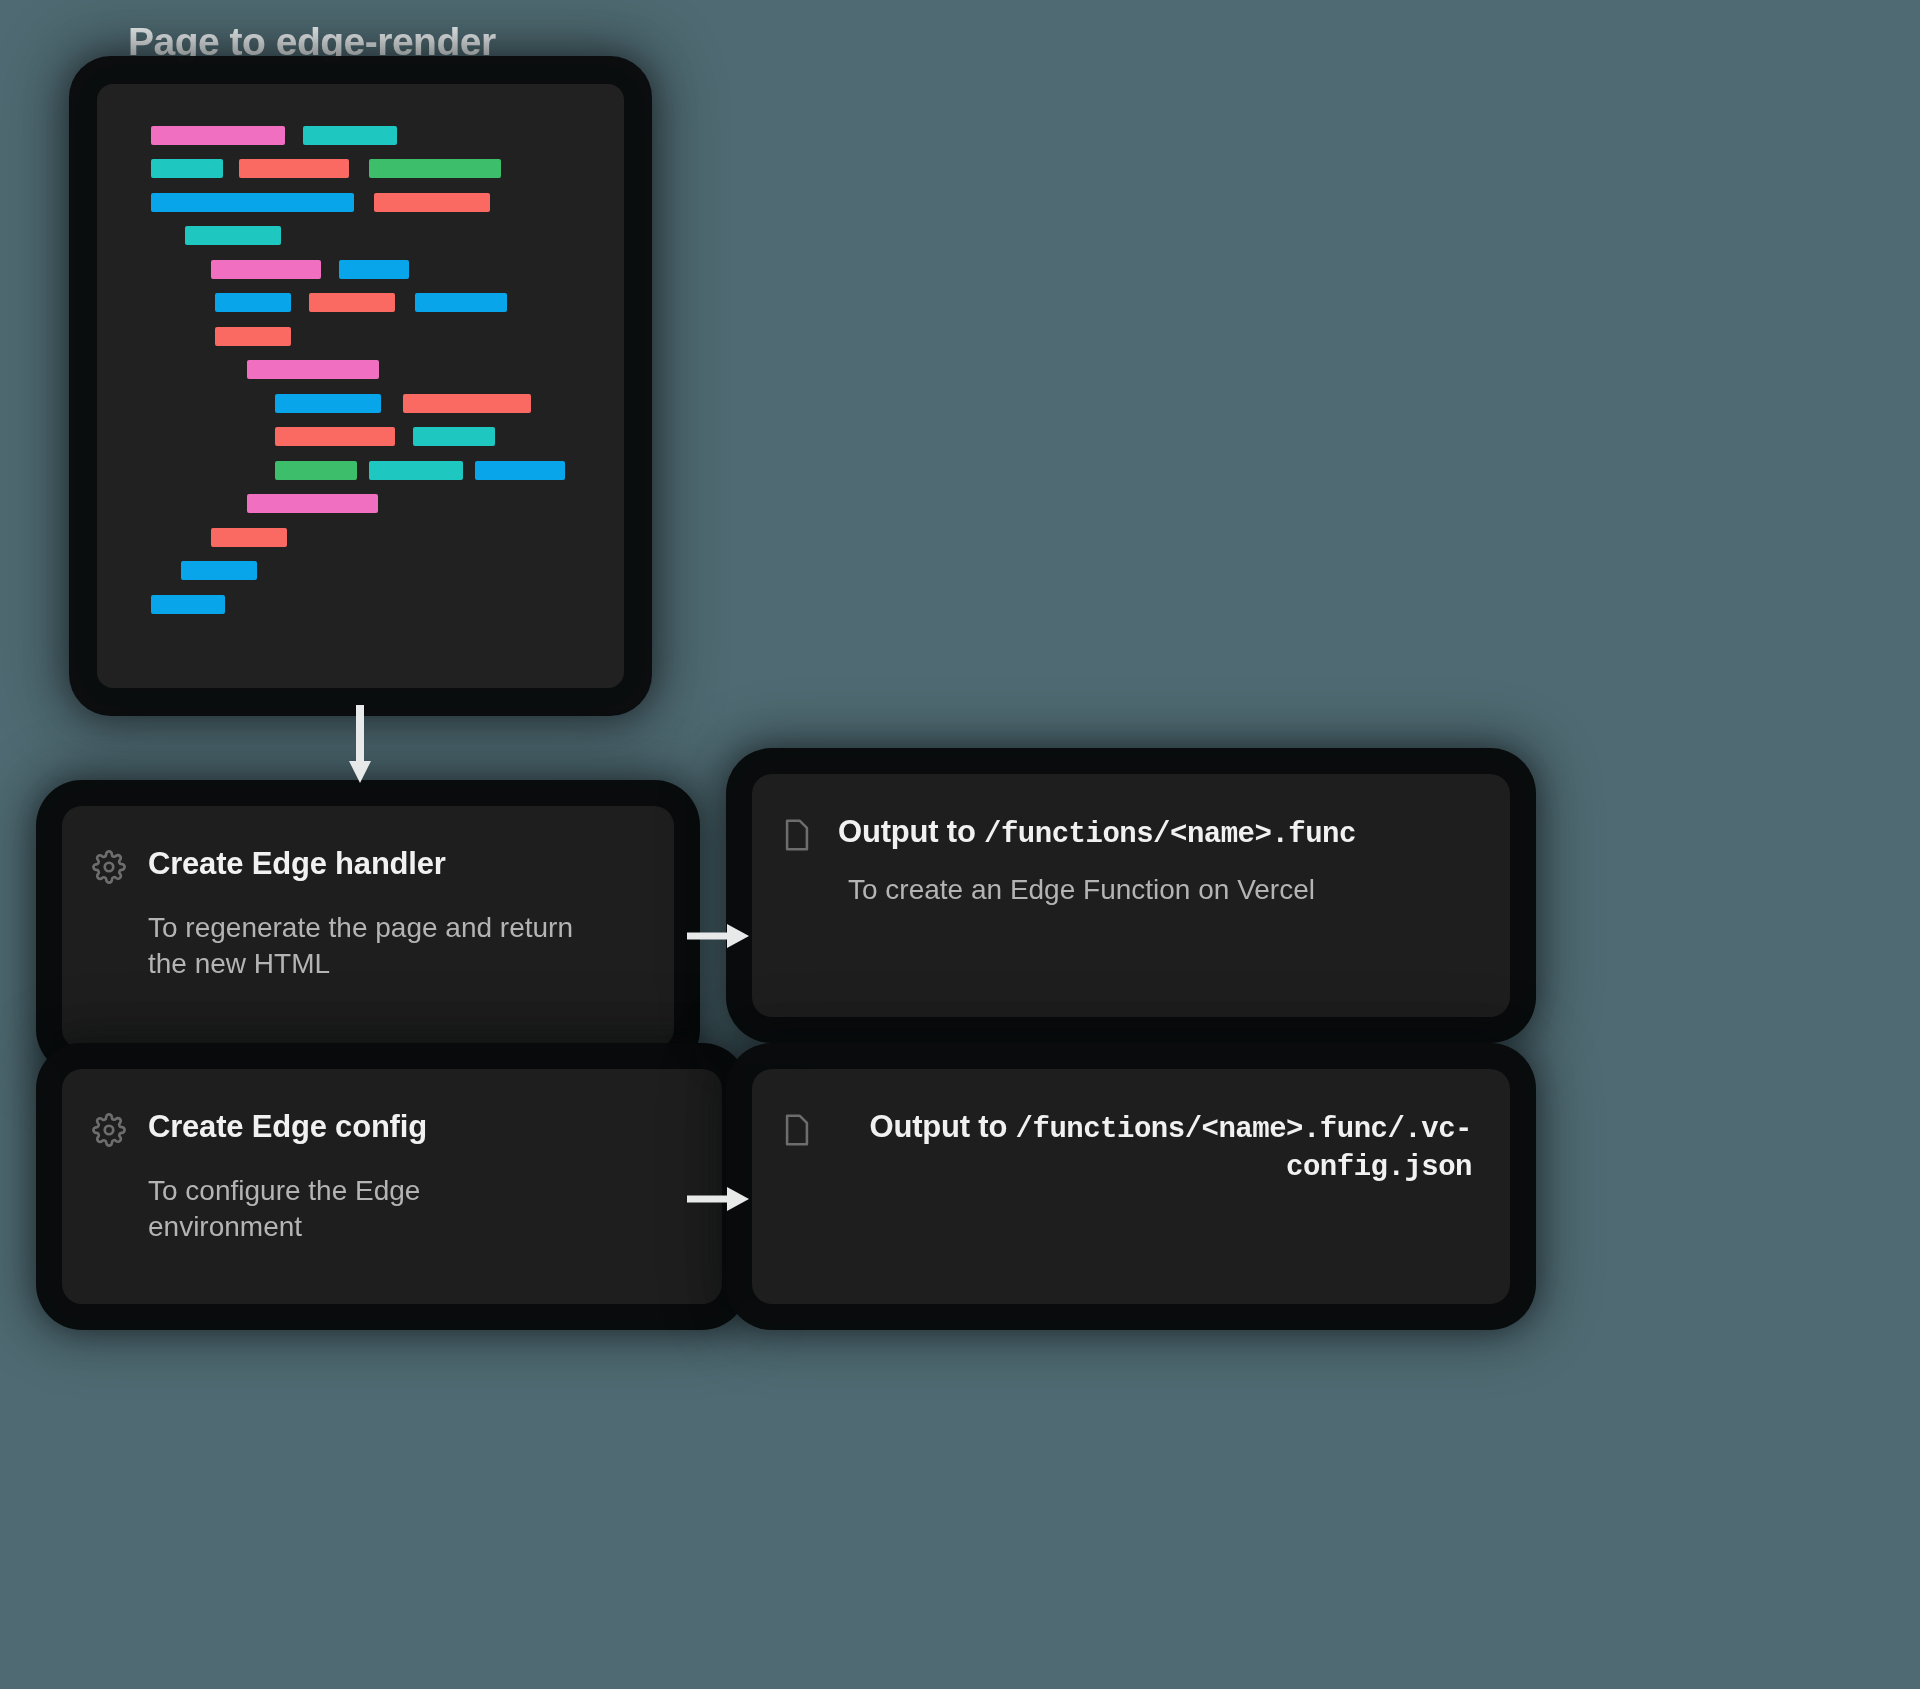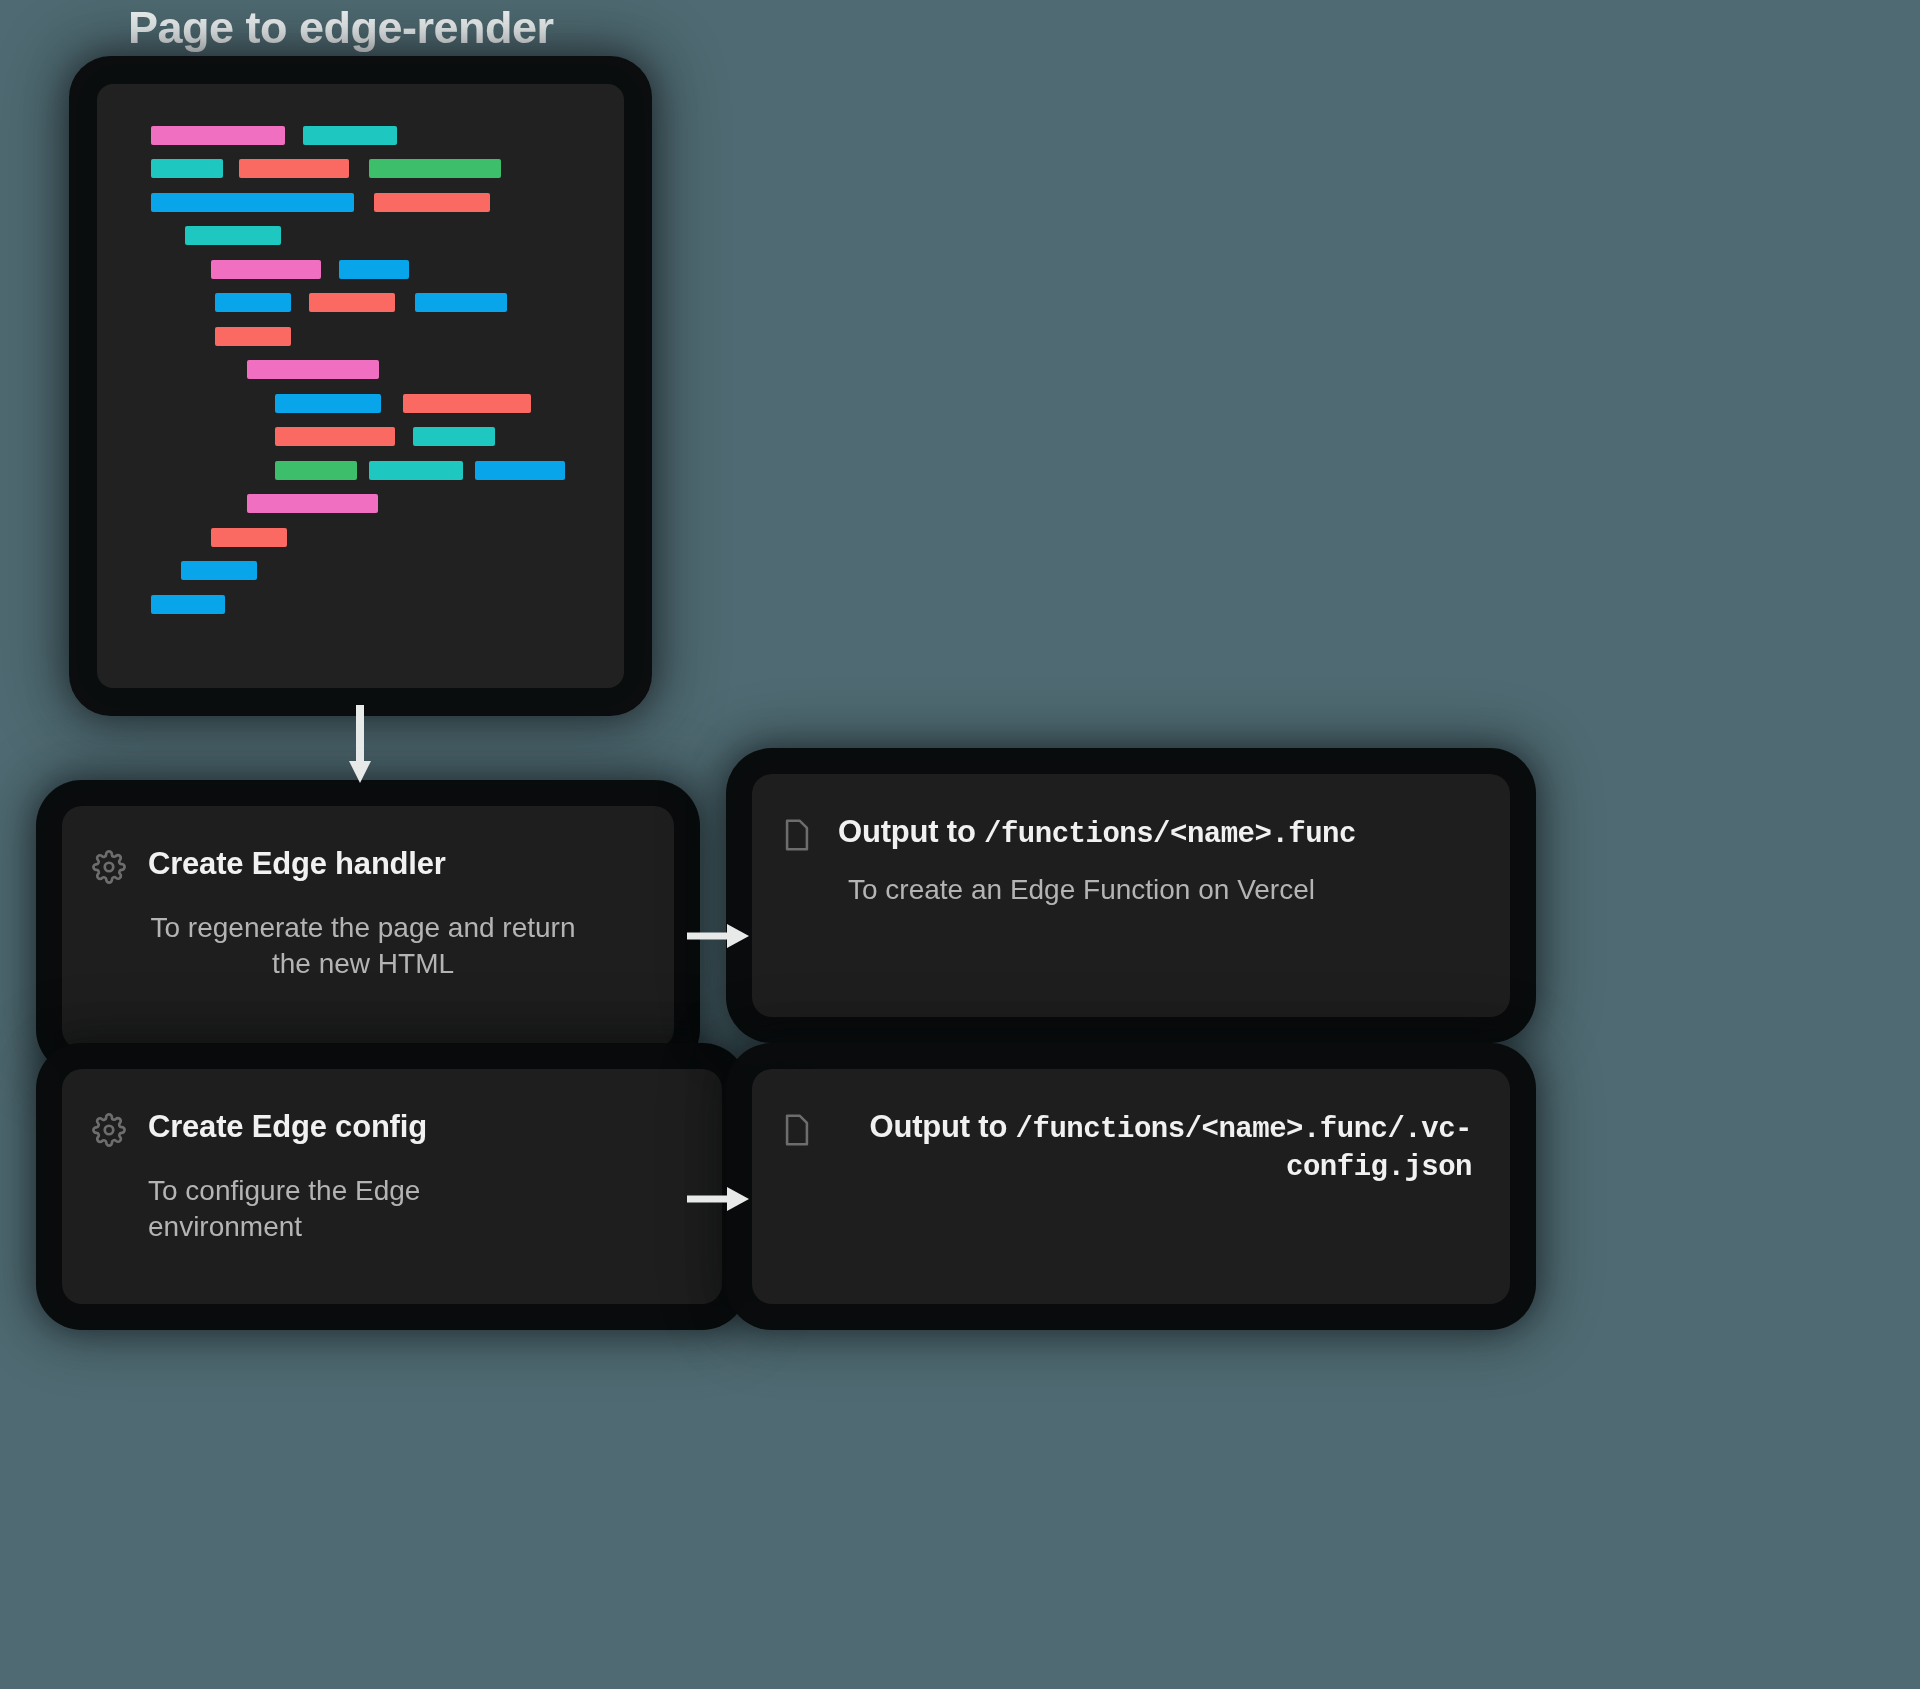--- a/index.html
+++ b/index.html
@@ -16,22 +16,22 @@
     position: relative;
     width: 1920px;
     height: 1689px;
     background: #4f6a72;
   }
 
   
   .diagram-title {
     position: absolute;
     left: 128px;
-    top: 2px;
-    font-size: 45px;
+    top: 20px;
+    font-size: 39px;
     font-weight: 700;
     color: #eef2f3;
     letter-spacing: -0.5px;
     white-space: nowrap;
   }
 
   
   .card {
     position: absolute;
     background: #1e1e1e;
@@ -88,21 +88,20 @@
   }
   #arrow-right-1 { left: 687px; top: 923px; }
   #arrow-right-2 { left: 687px; top: 1186px; }
 
   
   #card-create-handler {
     left: 62px;
     top: 806px;
     width: 612px;
     height: 243px;
-    text-align: center;
   }
   #card-create-config {
     left: 62px;
     top: 1069px;
     width: 660px;
     height: 235px;
   }
   
   #card-output-func {
     left: 752px;

